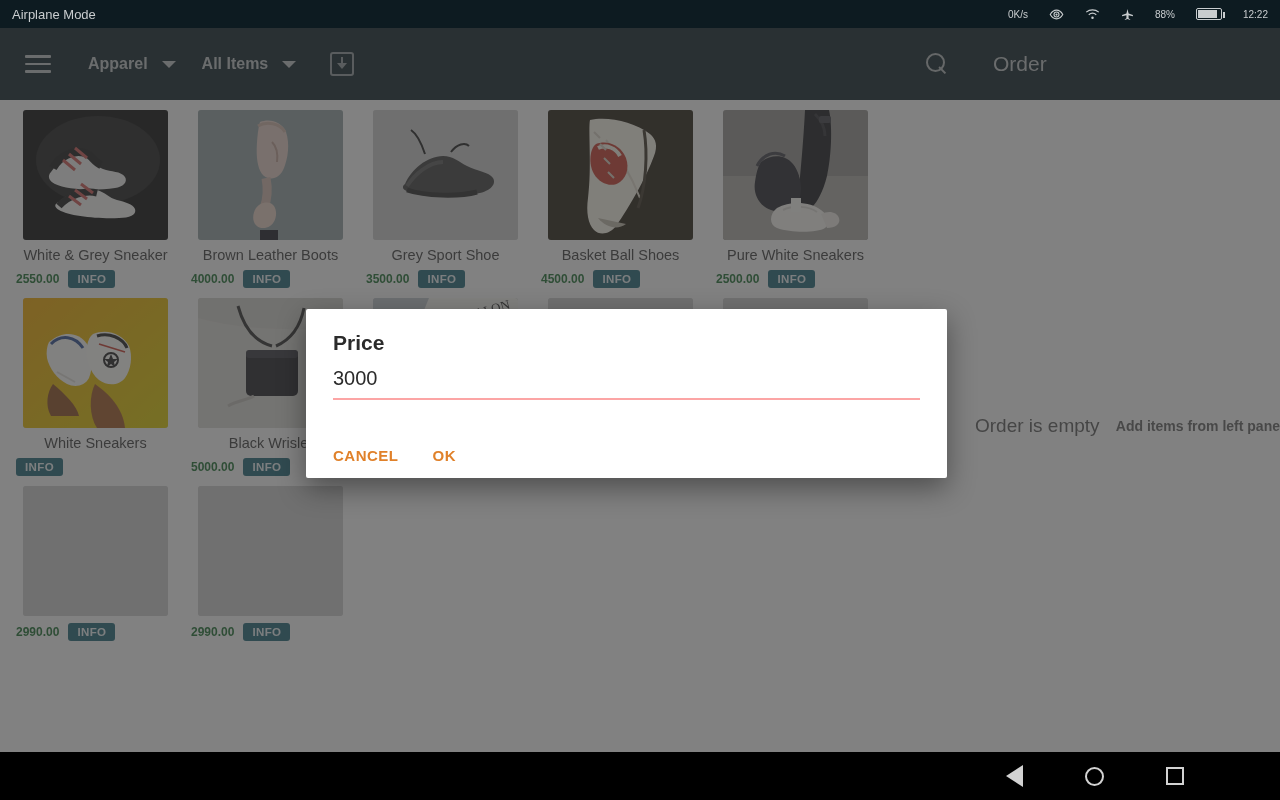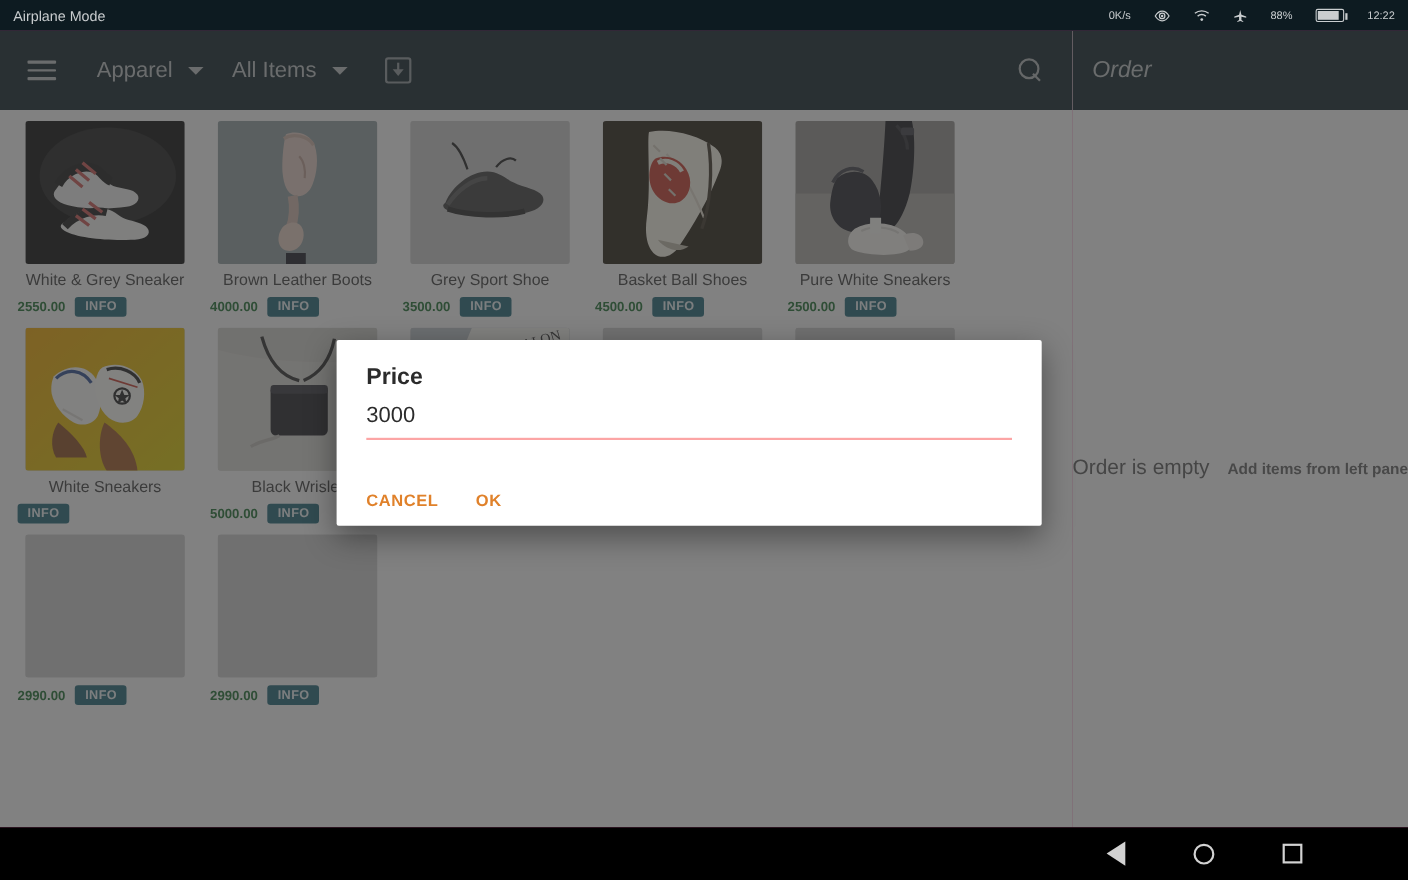--- a/index.html
+++ b/index.html
@@ -80,21 +80,21 @@
   .hamburger { width: 26px; }
   .hamburger span {
     display: block; height: 2.5px; background: #b6bbbd;
     margin: 5px 0; border-radius: 1px;
   }
   .tb-spinner {
     display: flex; align-items: center; gap: 14px;
     margin-left: 26px; cursor: pointer;
   }
   .tb-spinner .lbl {
-    color: #b6bbbd; font-size: 20px; font-weight: normal;
+    color: #b6bbbd; font-size: 16px; font-weight: bold;
   }
   .caret {
     width: 0; height: 0;
     border-left: 7px solid transparent;
     border-right: 7px solid transparent;
     border-top: 7px solid #b6bbbd;
   }
   .tb-spacer { flex: 1; }
   .icon-import {
     width: 24px; height: 24px;
@@ -127,21 +127,21 @@
     background: #a8aeb0; transform: rotate(45deg);
     transform-origin: left center;
   }
 
   .right-toolbar {
     height: 72px;
     background: #0d1f26;
     display: flex; align-items: center;
     padding: 0 18px;
   }
-  .right-title { color: #b6bbbd; font-size: 21px; font-style: italic; }
+  .right-title { color: #b6bbbd; font-size: 21px; }
 
   
   .grid {
     padding: 10px 0 0 0;
     display: flex;
     flex-wrap: wrap;
   }
   .card {
     width: 159px;
     margin: 0 0 10px 16px;

